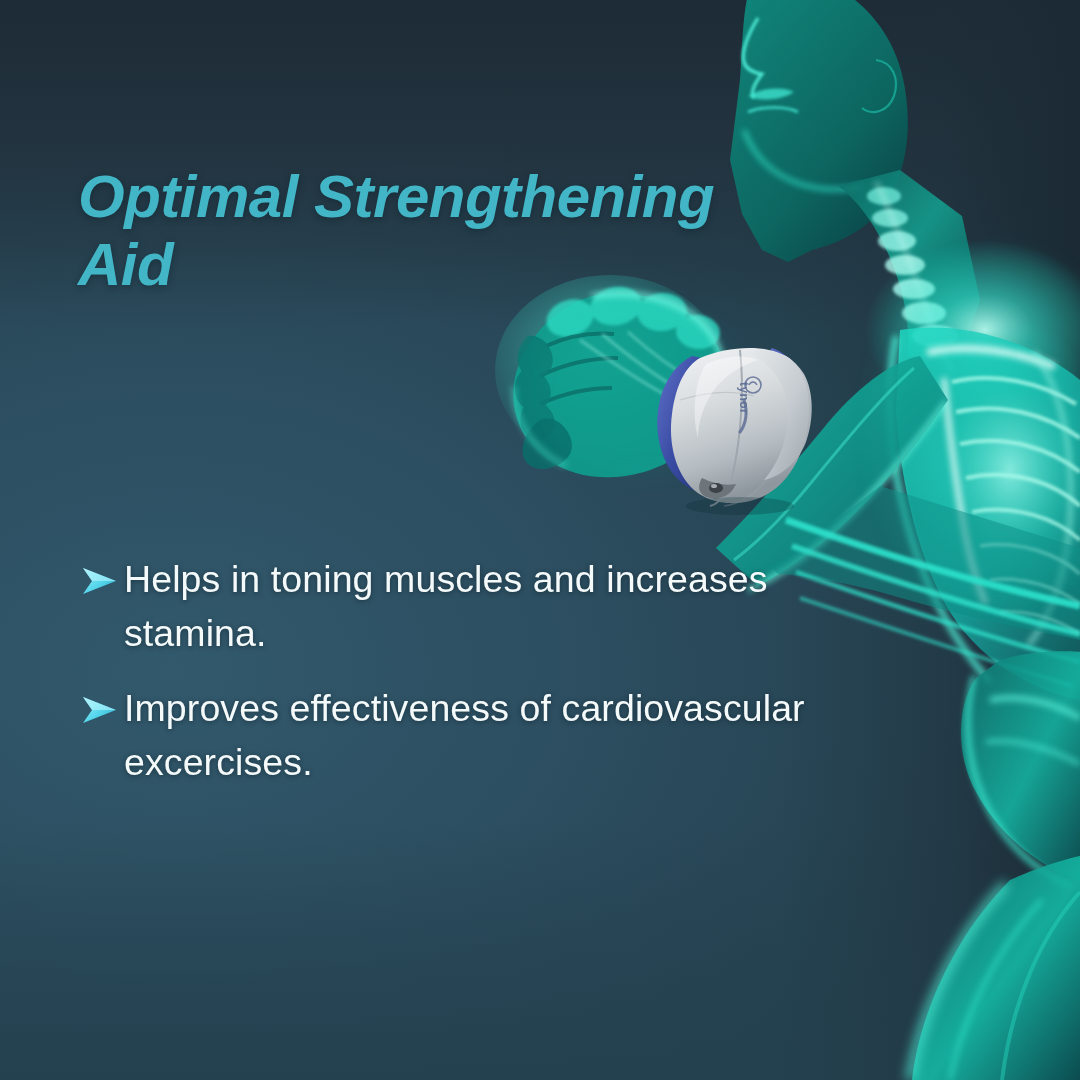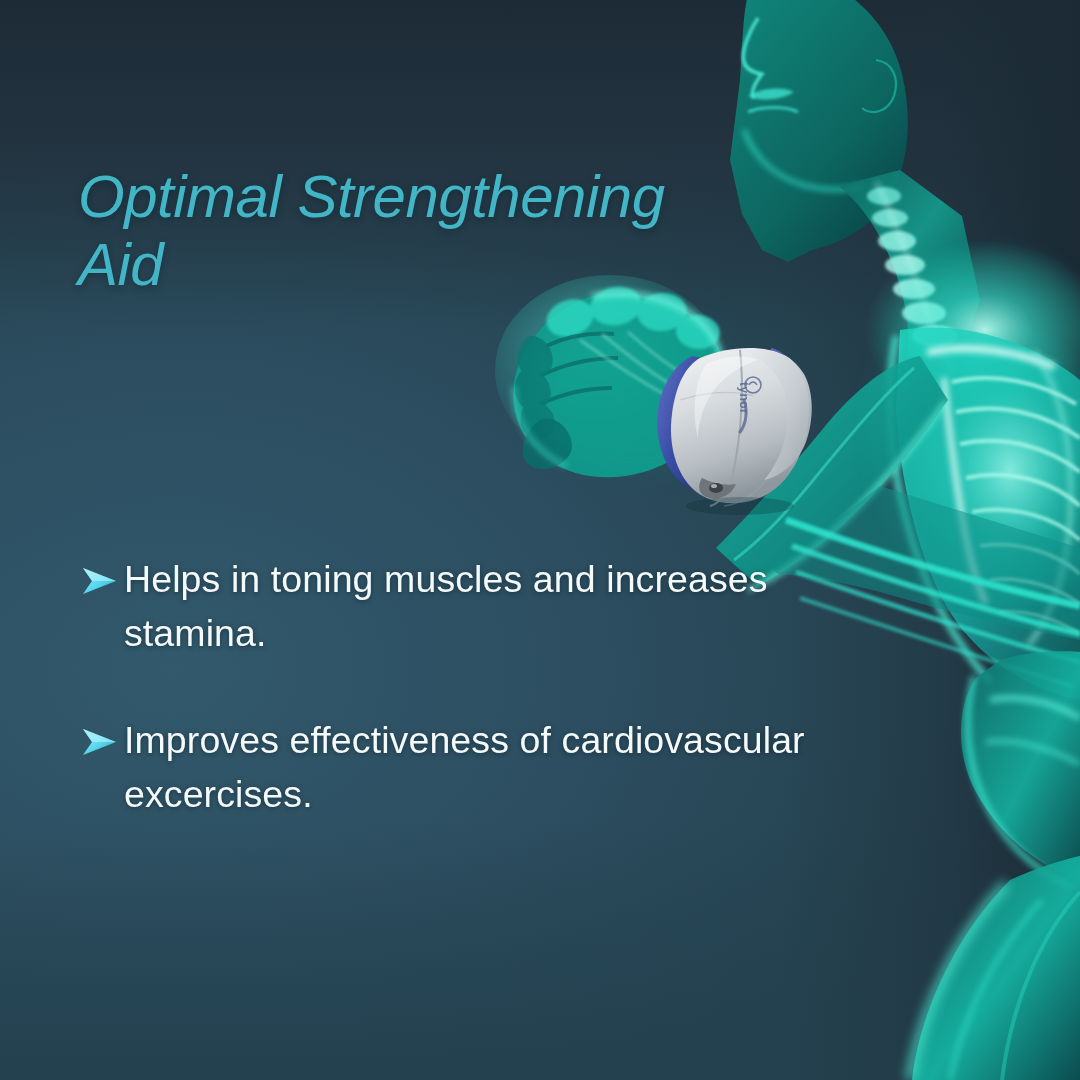--- a/index.html
+++ b/index.html
@@ -38,38 +38,38 @@
   .art{position:absolute;inset:0;}
   .art svg{position:absolute;inset:0;width:1080px;height:1080px;}
 
   
   .headline{
     position:absolute;
     left:78px;top:163px;
     width:760px;
     font-size:60px;
     line-height:1.13;
-    font-weight:normal;
+    font-weight:bold;
     font-style:italic;
     color:#42b6c6;
     letter-spacing:-0.5px;
     text-shadow:0 2px 7px rgba(10,30,40,.45);
     white-space:pre-line;
   }
 
   .bullets{
     position:absolute;
     left:78px;top:552px;
     width:760px;
   }
   .bullet{
     position:relative;
     display:flex;
     align-items:flex-start;
-    margin-bottom:52px;
+    margin-bottom:20px;
   }
   .bullet:last-child{margin-bottom:4px;}
   .bullet-icon{
     flex:0 0 auto;
     width:42px;height:40px;
     margin-right:4px;
     margin-top:9px;
   }
   .bullet-text{
     flex:1 1 auto;

